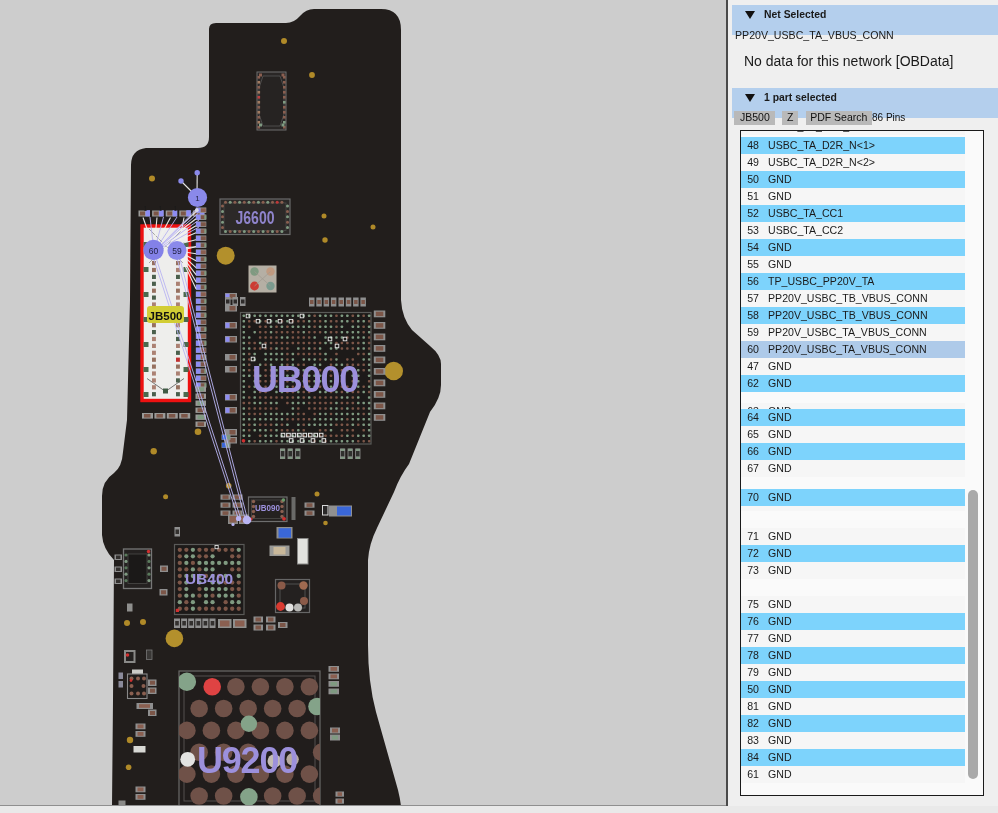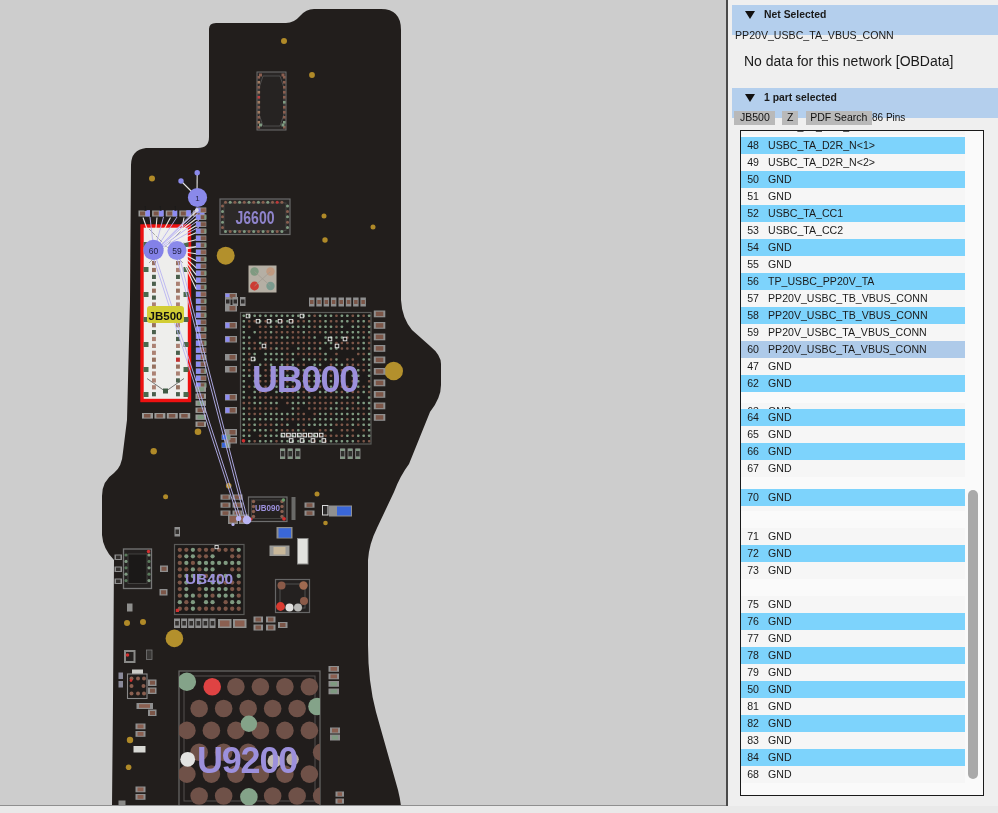--- a/index.html
+++ b/index.html
@@ -1343,17 +1343,17 @@
       <div class="row light" style="top:464.5px"><span class="num">75</span><span class="nm">GND</span></div>
       <div class="row dark" style="top:481.5px"><span class="num">76</span><span class="nm">GND</span></div>
       <div class="row light" style="top:498.5px"><span class="num">77</span><span class="nm">GND</span></div>
       <div class="row dark" style="top:515.5px"><span class="num">78</span><span class="nm">GND</span></div>
       <div class="row light" style="top:532.5px"><span class="num">79</span><span class="nm">GND</span></div>
       <div class="row dark" style="top:549.5px"><span class="num">50</span><span class="nm">GND</span></div>
       <div class="row light" style="top:566.5px"><span class="num">81</span><span class="nm">GND</span></div>
       <div class="row dark" style="top:583.5px"><span class="num">82</span><span class="nm">GND</span></div>
       <div class="row light" style="top:600.5px"><span class="num">83</span><span class="nm">GND</span></div>
       <div class="row dark" style="top:617.5px"><span class="num">84</span><span class="nm">GND</span></div>
-      <div class="row light" style="top:634.5px"><span class="num">68</span><span class="nm">GND</span></div>
+      <div class="row light" style="top:634.5px"><span class="num">61</span><span class="nm">GND</span></div>
       <div class="row dark" style="top:691px"><span class="num">86</span><span class="nm">GND</span></div>
       <div id="thumb"></div>
     </div>
 </div>
 <div id="divider"></div>
 </body></html>

